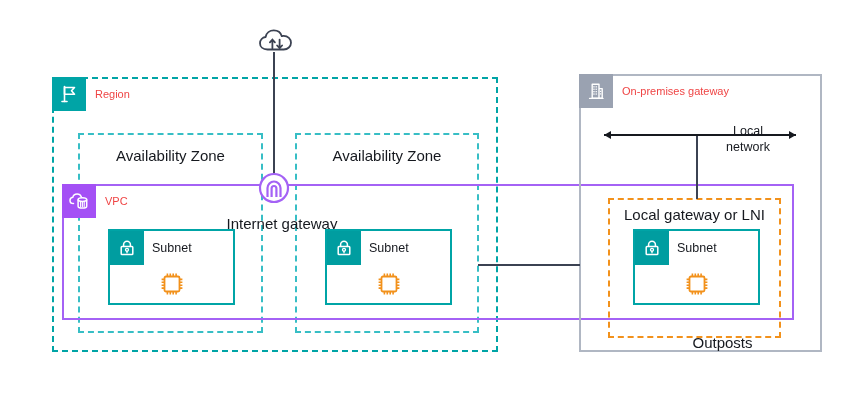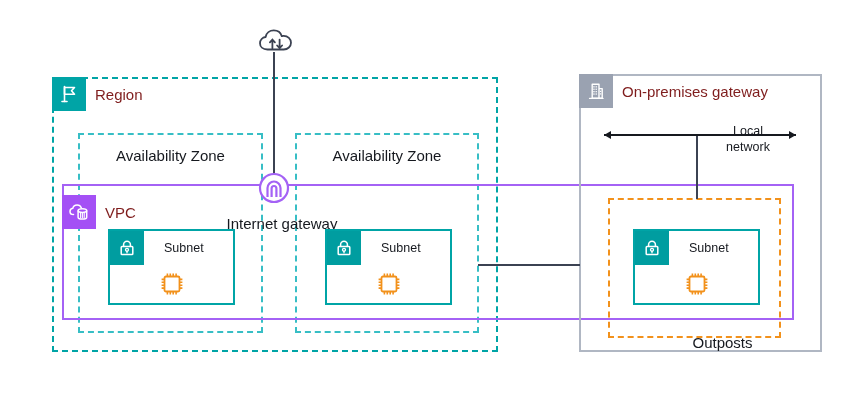--- a/index.html
+++ b/index.html
@@ -54,27 +54,27 @@
     gap: 9px;
     white-space: nowrap;
   }
   .corner-icon {
     width: 34px; height: 34px;
     display: flex; align-items: center; justify-content: center;
     flex: 0 0 auto;
   }
   .corner-icon svg { display: block; }
   .corner-text {
-    font-size: 15px;
-    color: #7f1d1d;
+    font-size: 11px;
+    color: #ef4444;
     line-height: 1;
   }
   .region-label { left: 52px; top: 77px; }
   .region-icon { background: #00a4a6; }
-  .vpc-label { left: 62px; top: 184px; margin-top: 11px; }
+  .vpc-label { left: 62px; top: 184px; }
   .vpc-icon { background: #a450f5; }
   .onprem-label { left: 579px; top: 74px; }
   .onprem-icon { background: #9aa2b1; }
 
   
   .center-label {
     position: absolute;
     text-align: center;
     font-size: 15px;
     color: #16191f;
@@ -89,21 +89,21 @@
   
   .subnet {
     position: absolute;
     box-sizing: border-box;
     border: 2px solid #00a4a6;
     background: #ffffff;
   }
   .subnet-head {
     display: flex;
     align-items: center;
-    gap: 20px;
+    gap: 8px;
   }
   .subnet-icon {
     width: 34px; height: 34px;
     background: #009da0;
     display: flex; align-items: center; justify-content: center;
     flex: 0 0 auto;
   }
   .subnet-title {
     font-size: 12.5px;
     color: #16191f;
@@ -235,20 +235,21 @@
       </svg>
     </span>
     <span class="corner-text">On-premises gateway</span>
   </div>
 
   <div class="center-label az-label-left">Availability Zone</div>
   <div class="center-label az-label-right">Availability Zone</div>
 
   <div class="center-label igw-label">Internet gateway</div>
 
+  <div class="center-label lgw-label">Local gateway or LNI</div>
   <div class="center-label outposts-label">Outposts</div>
 
   <div class="arrow-wrap">
     <svg width="208" height="14" viewBox="0 0 208 14">
       <path d="M8 7 L200 7" stroke="#16191f" stroke-width="1.8"></path>
       <path d="M8 7 L15 3 L15 11 Z" fill="#16191f"></path>
       <path d="M200 7 L193 3 L193 11 Z" fill="#16191f"></path>
     </svg>
   </div>
   <div class="arrow-label arrow-label-local">

